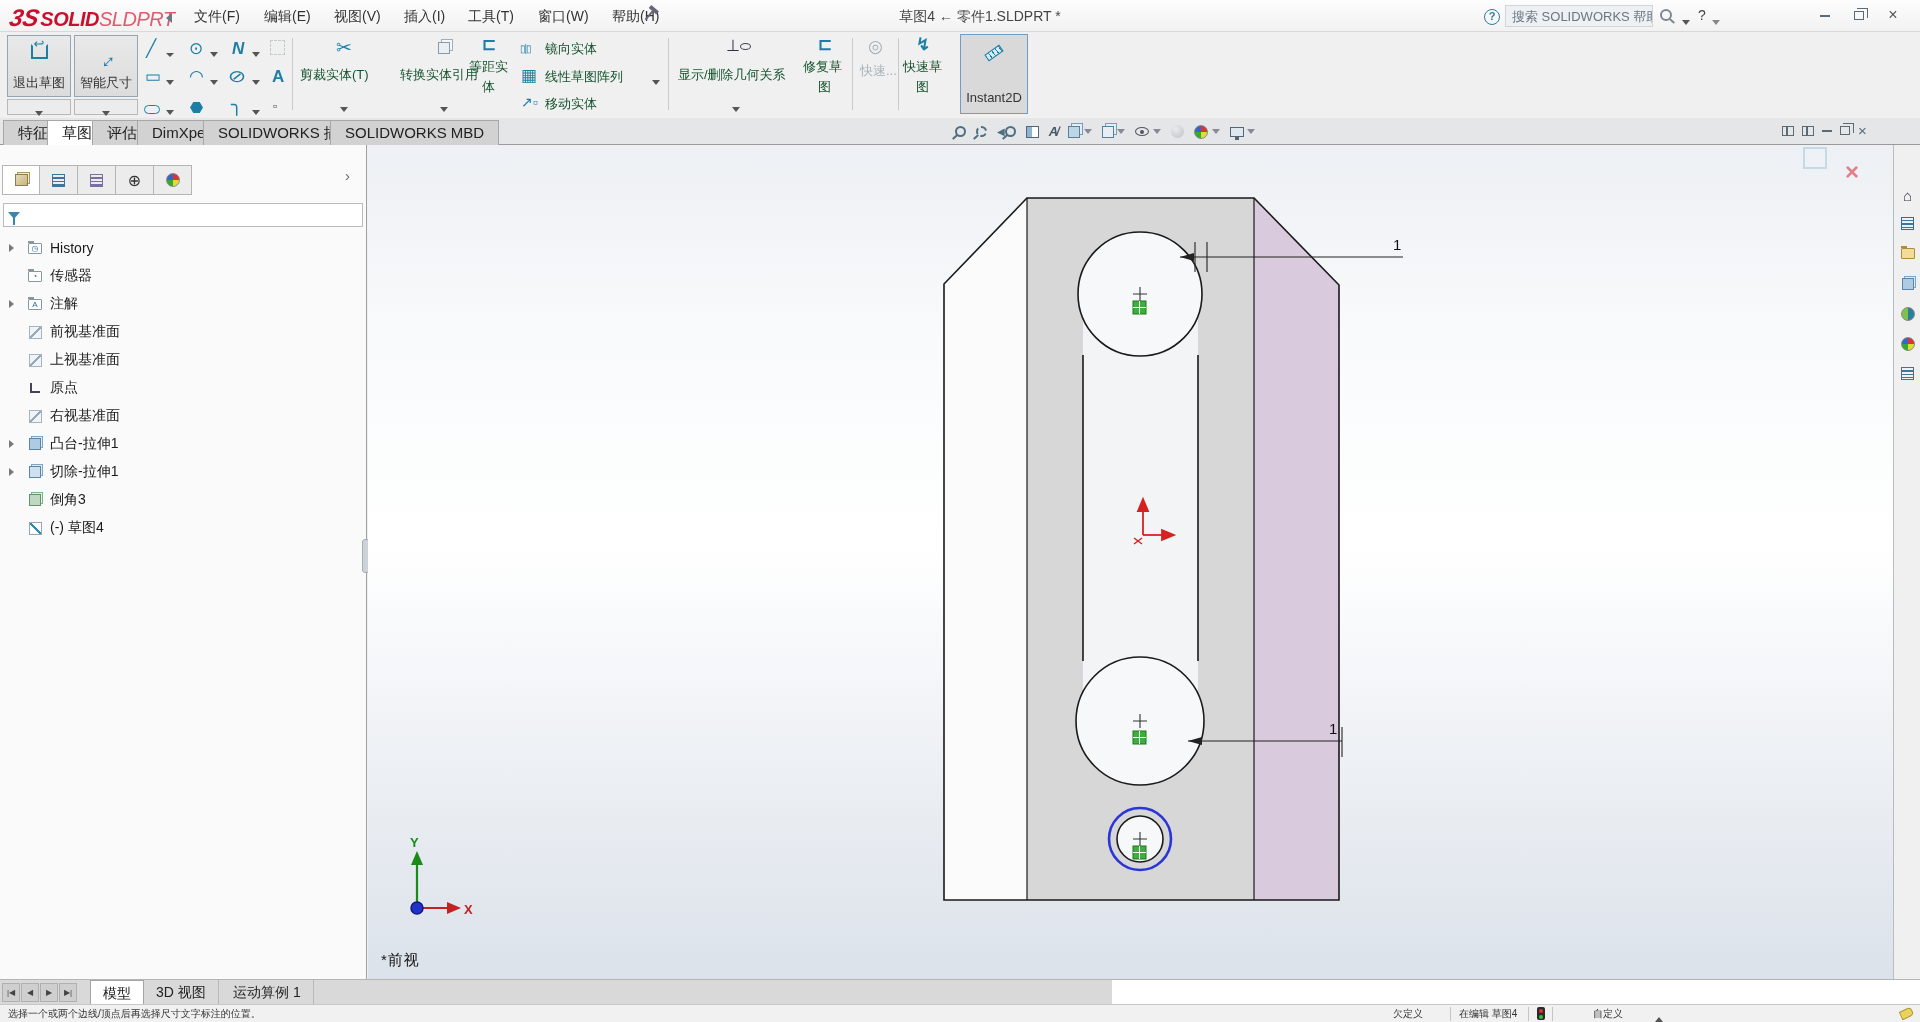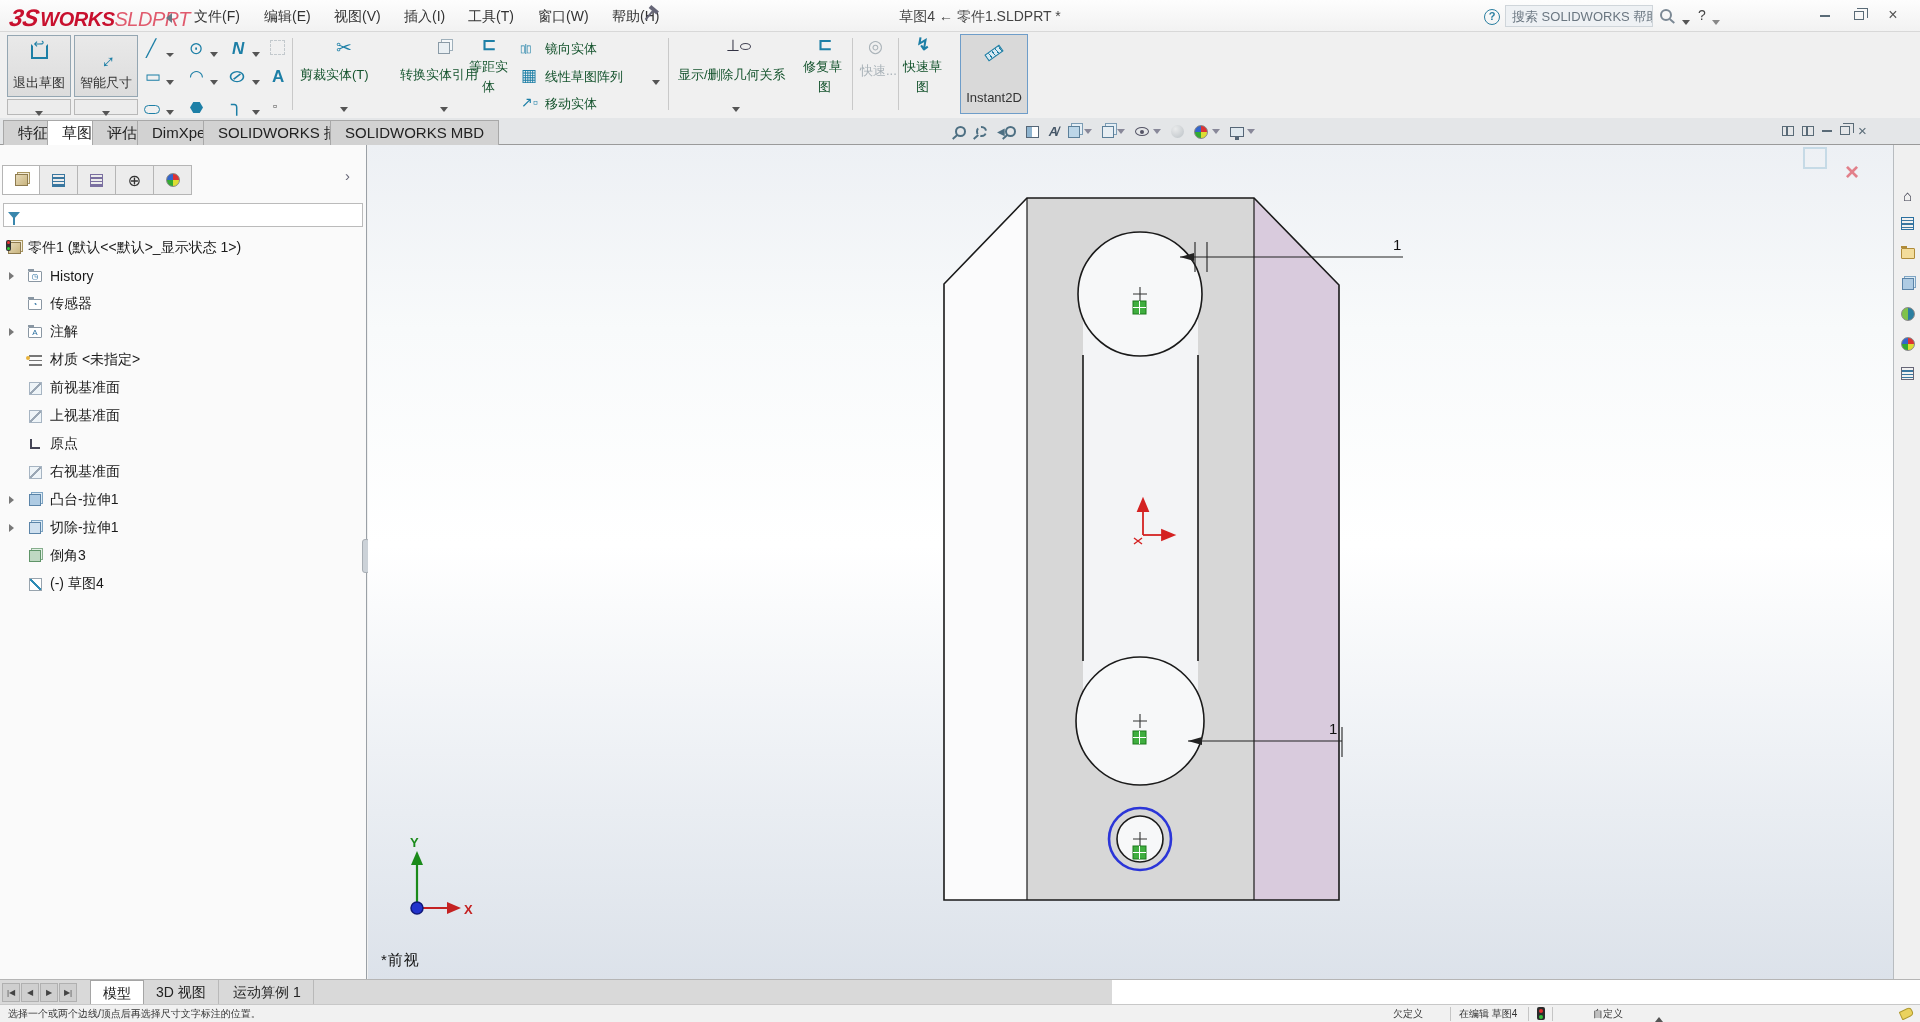--- a/index.html
+++ b/index.html
@@ -125,21 +125,21 @@
   .traffic { position:absolute; width:8px; height:13px; background:#2b2b2b; border-radius:2px; top:2px; }
   .traffic::before { content:""; position:absolute; left:2px; top:1.5px; width:4px;height:4px;border-radius:50%;background:#e53030; }
   .traffic::after { content:""; position:absolute; left:2px; bottom:1.5px; width:4px;height:4px;border-radius:50%;background:#35c23a; }
   .tag { position:absolute; width:13px; height:9px; background:#ead25e; border:1px solid #b09a2e; border-radius:1px 4px 4px 1px; transform:rotate(-25deg); top:4px; }
 </style>
 </head>
 <body>
 
 <div class="titlebar">
   <div class="logo">
-    <span class="mark">3S</span><span>WORKS</span><span class="works">SLDPRT</span>
+    <span class="mark">3S</span><span>SOLID</span><span class="works">SLDPRT</span>
   </div>
   <span class="abs" style="left:166px;top:11px"><span class="tri-left"></span></span>
   <div class="menu" style="left:182px">文件(F)</div>
   <div class="menu" style="left:252px">编辑(E)</div>
   <div class="menu" style="left:322px">视图(V)</div>
   <div class="menu" style="left:392px">插入(I)</div>
   <div class="menu" style="left:456px">工具(T)</div>
   <div class="menu" style="left:526px">窗口(W)</div>
   <div class="menu" style="left:600px">帮助(H)</div>
   <span class="pin" style="position:absolute;left:648px;top:10px"></span>
@@ -303,52 +303,39 @@
           <span class="ballc"></span>
         </div>
     </div>
     <div class="chev">›</div>
     <div class="filterrow">
       <span class="funnel"></span>
       <input class="filterin" style="">
     </div>
 
     <div class="tree">
-      <div class="trow root">
-        <span class="tico">
-            <span class="ic-part"></span>
-            <span class="tlight"></span>
-          </span>
-        <span class="tlab">零件1 (默认&lt;&lt;默认&gt;_显示状态 1&gt;)</span>
-      </div>
       <div class="trow">
         <span class="exp"></span>
         <span class="tico">
             <span class="fold">◷</span>
           </span>
         <span class="tlab">History</span>
       </div>
       <div class="trow">
         <span class="tico">
             <span class="fold">◔</span>
           </span>
         <span class="tlab">传感器</span>
       </div>
       <div class="trow">
         <span class="exp"></span>
         <span class="tico">
             <span class="fold">A</span>
           </span>
         <span class="tlab">注解</span>
-      </div>
-      <div class="trow">
-        <span class="tico">
-            <span class="ic-mat"></span>
-          </span>
-        <span class="tlab">材质 &lt;未指定&gt;</span>
       </div>
       <div class="trow">
         <span class="tico">
             <span class="ic-plane"></span>
           </span>
         <span class="tlab">前视基准面</span>
       </div>
       <div class="trow">
         <span class="tico">
             <span class="ic-plane"></span>

